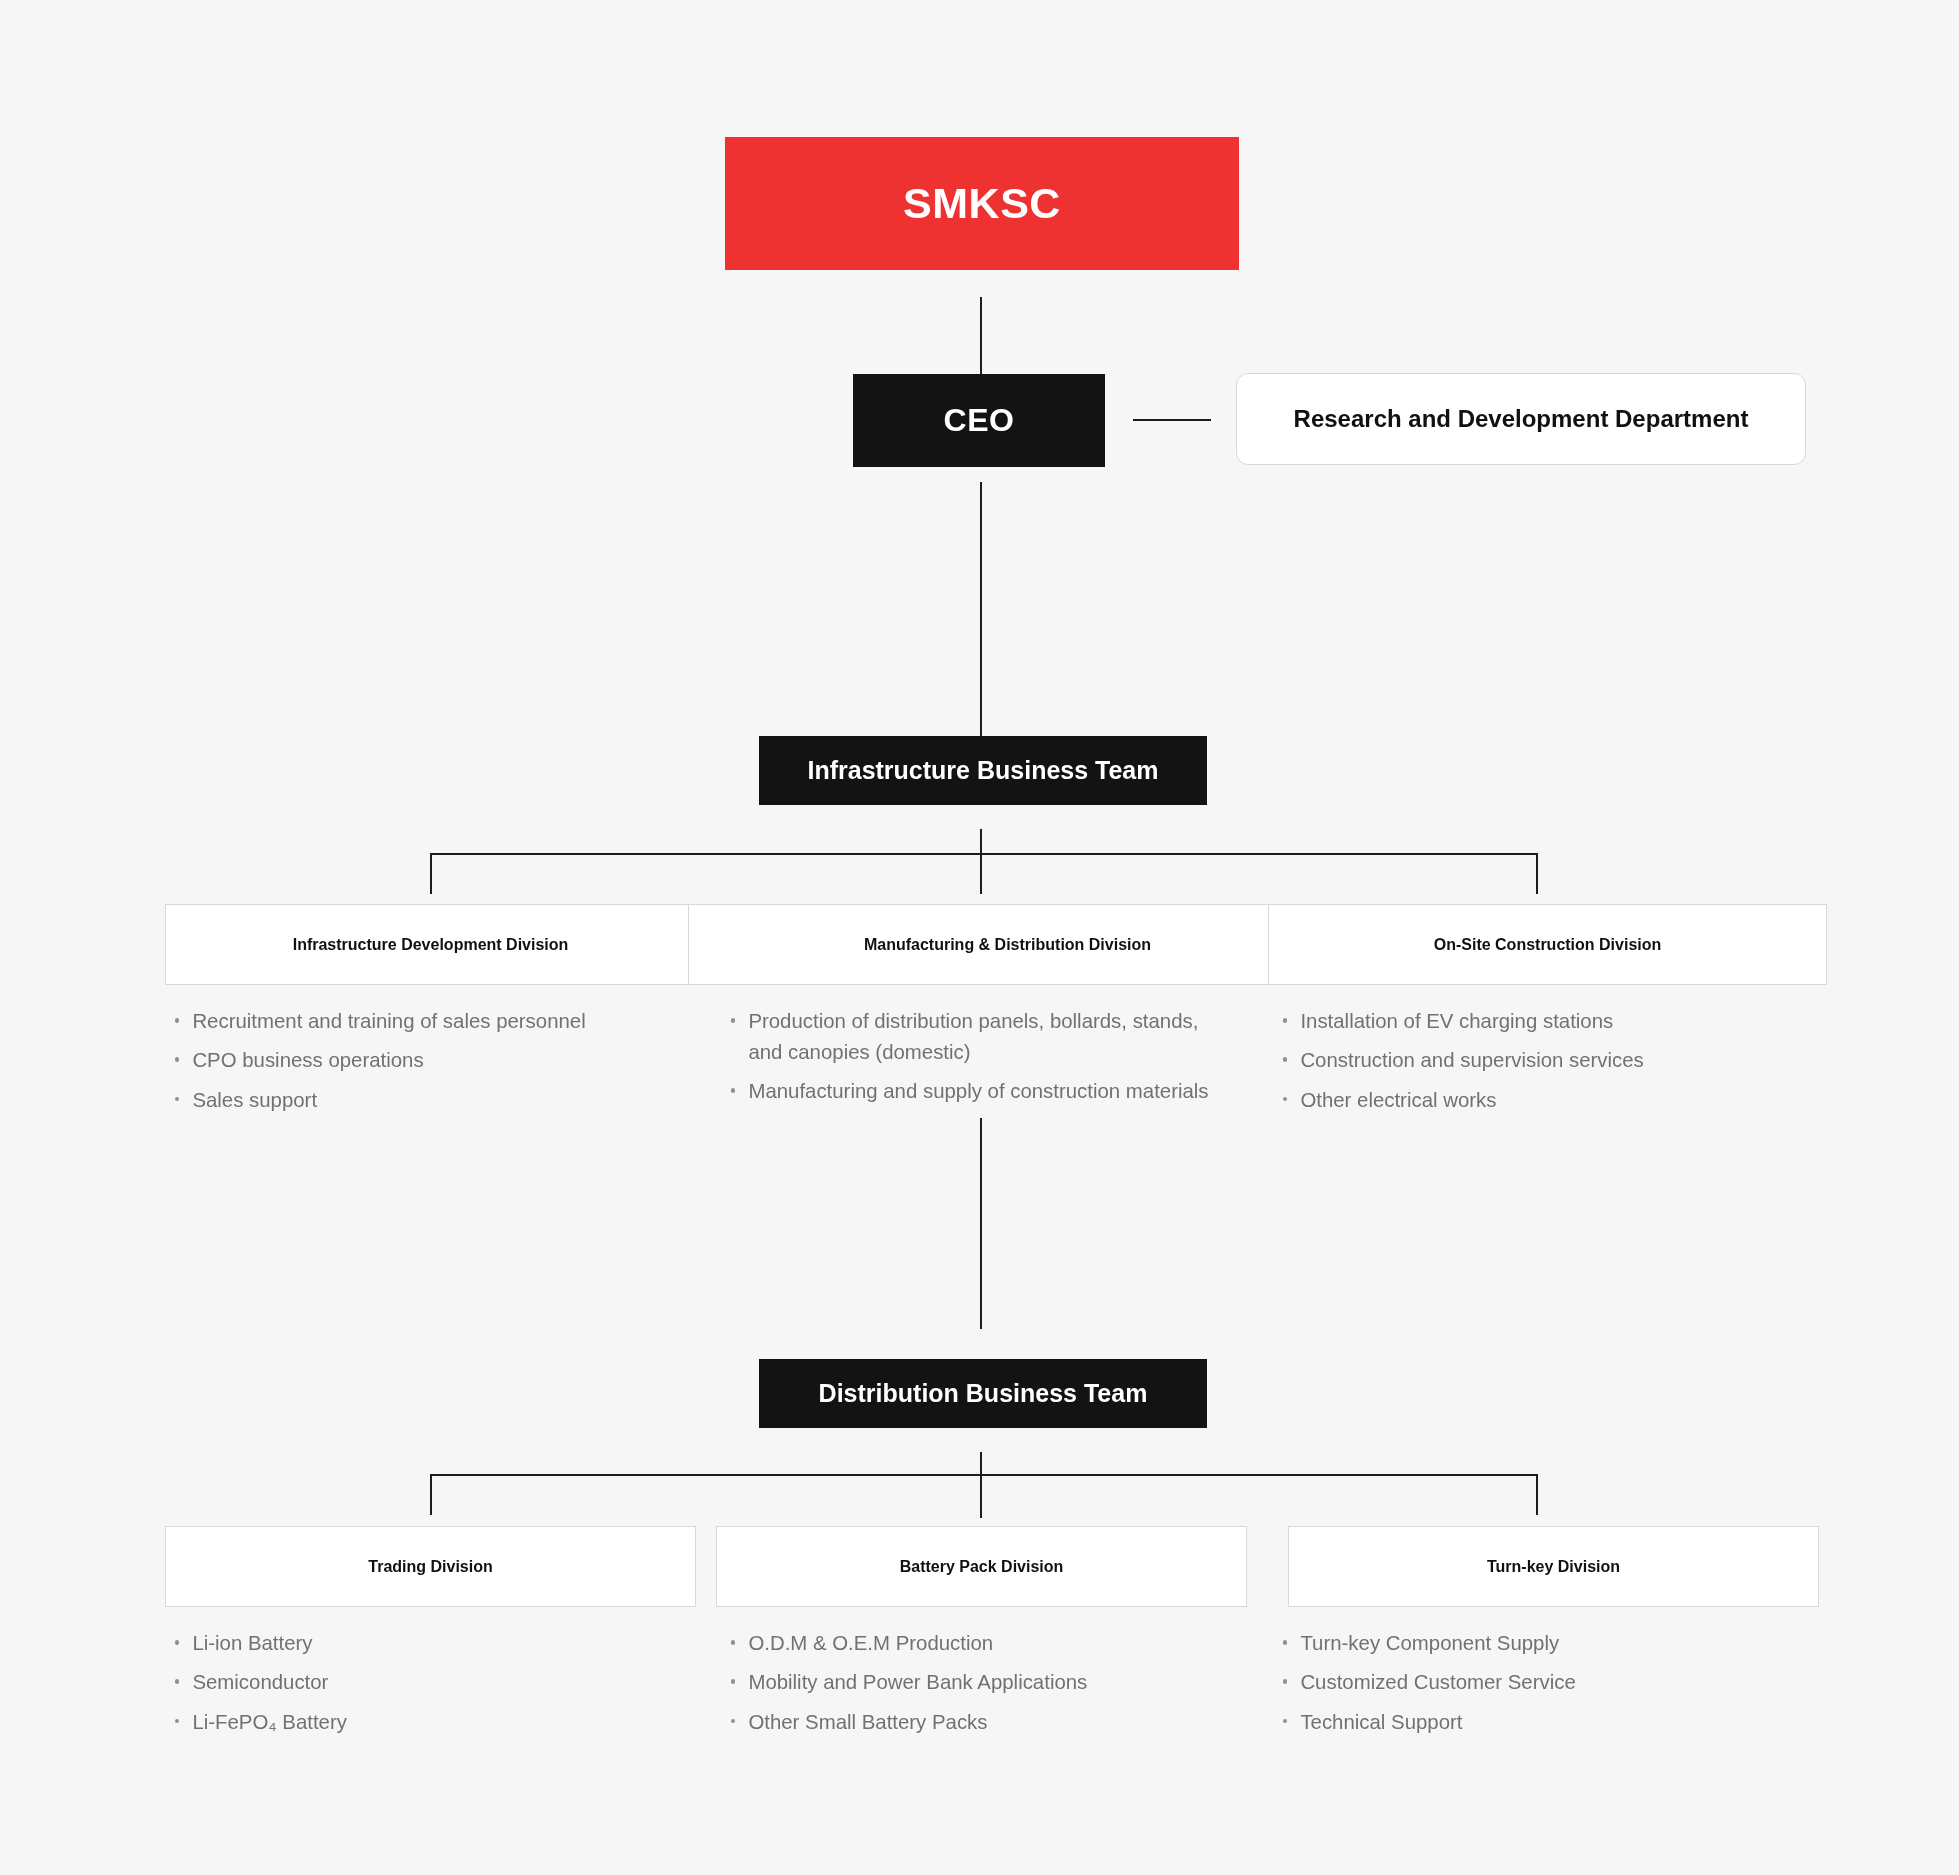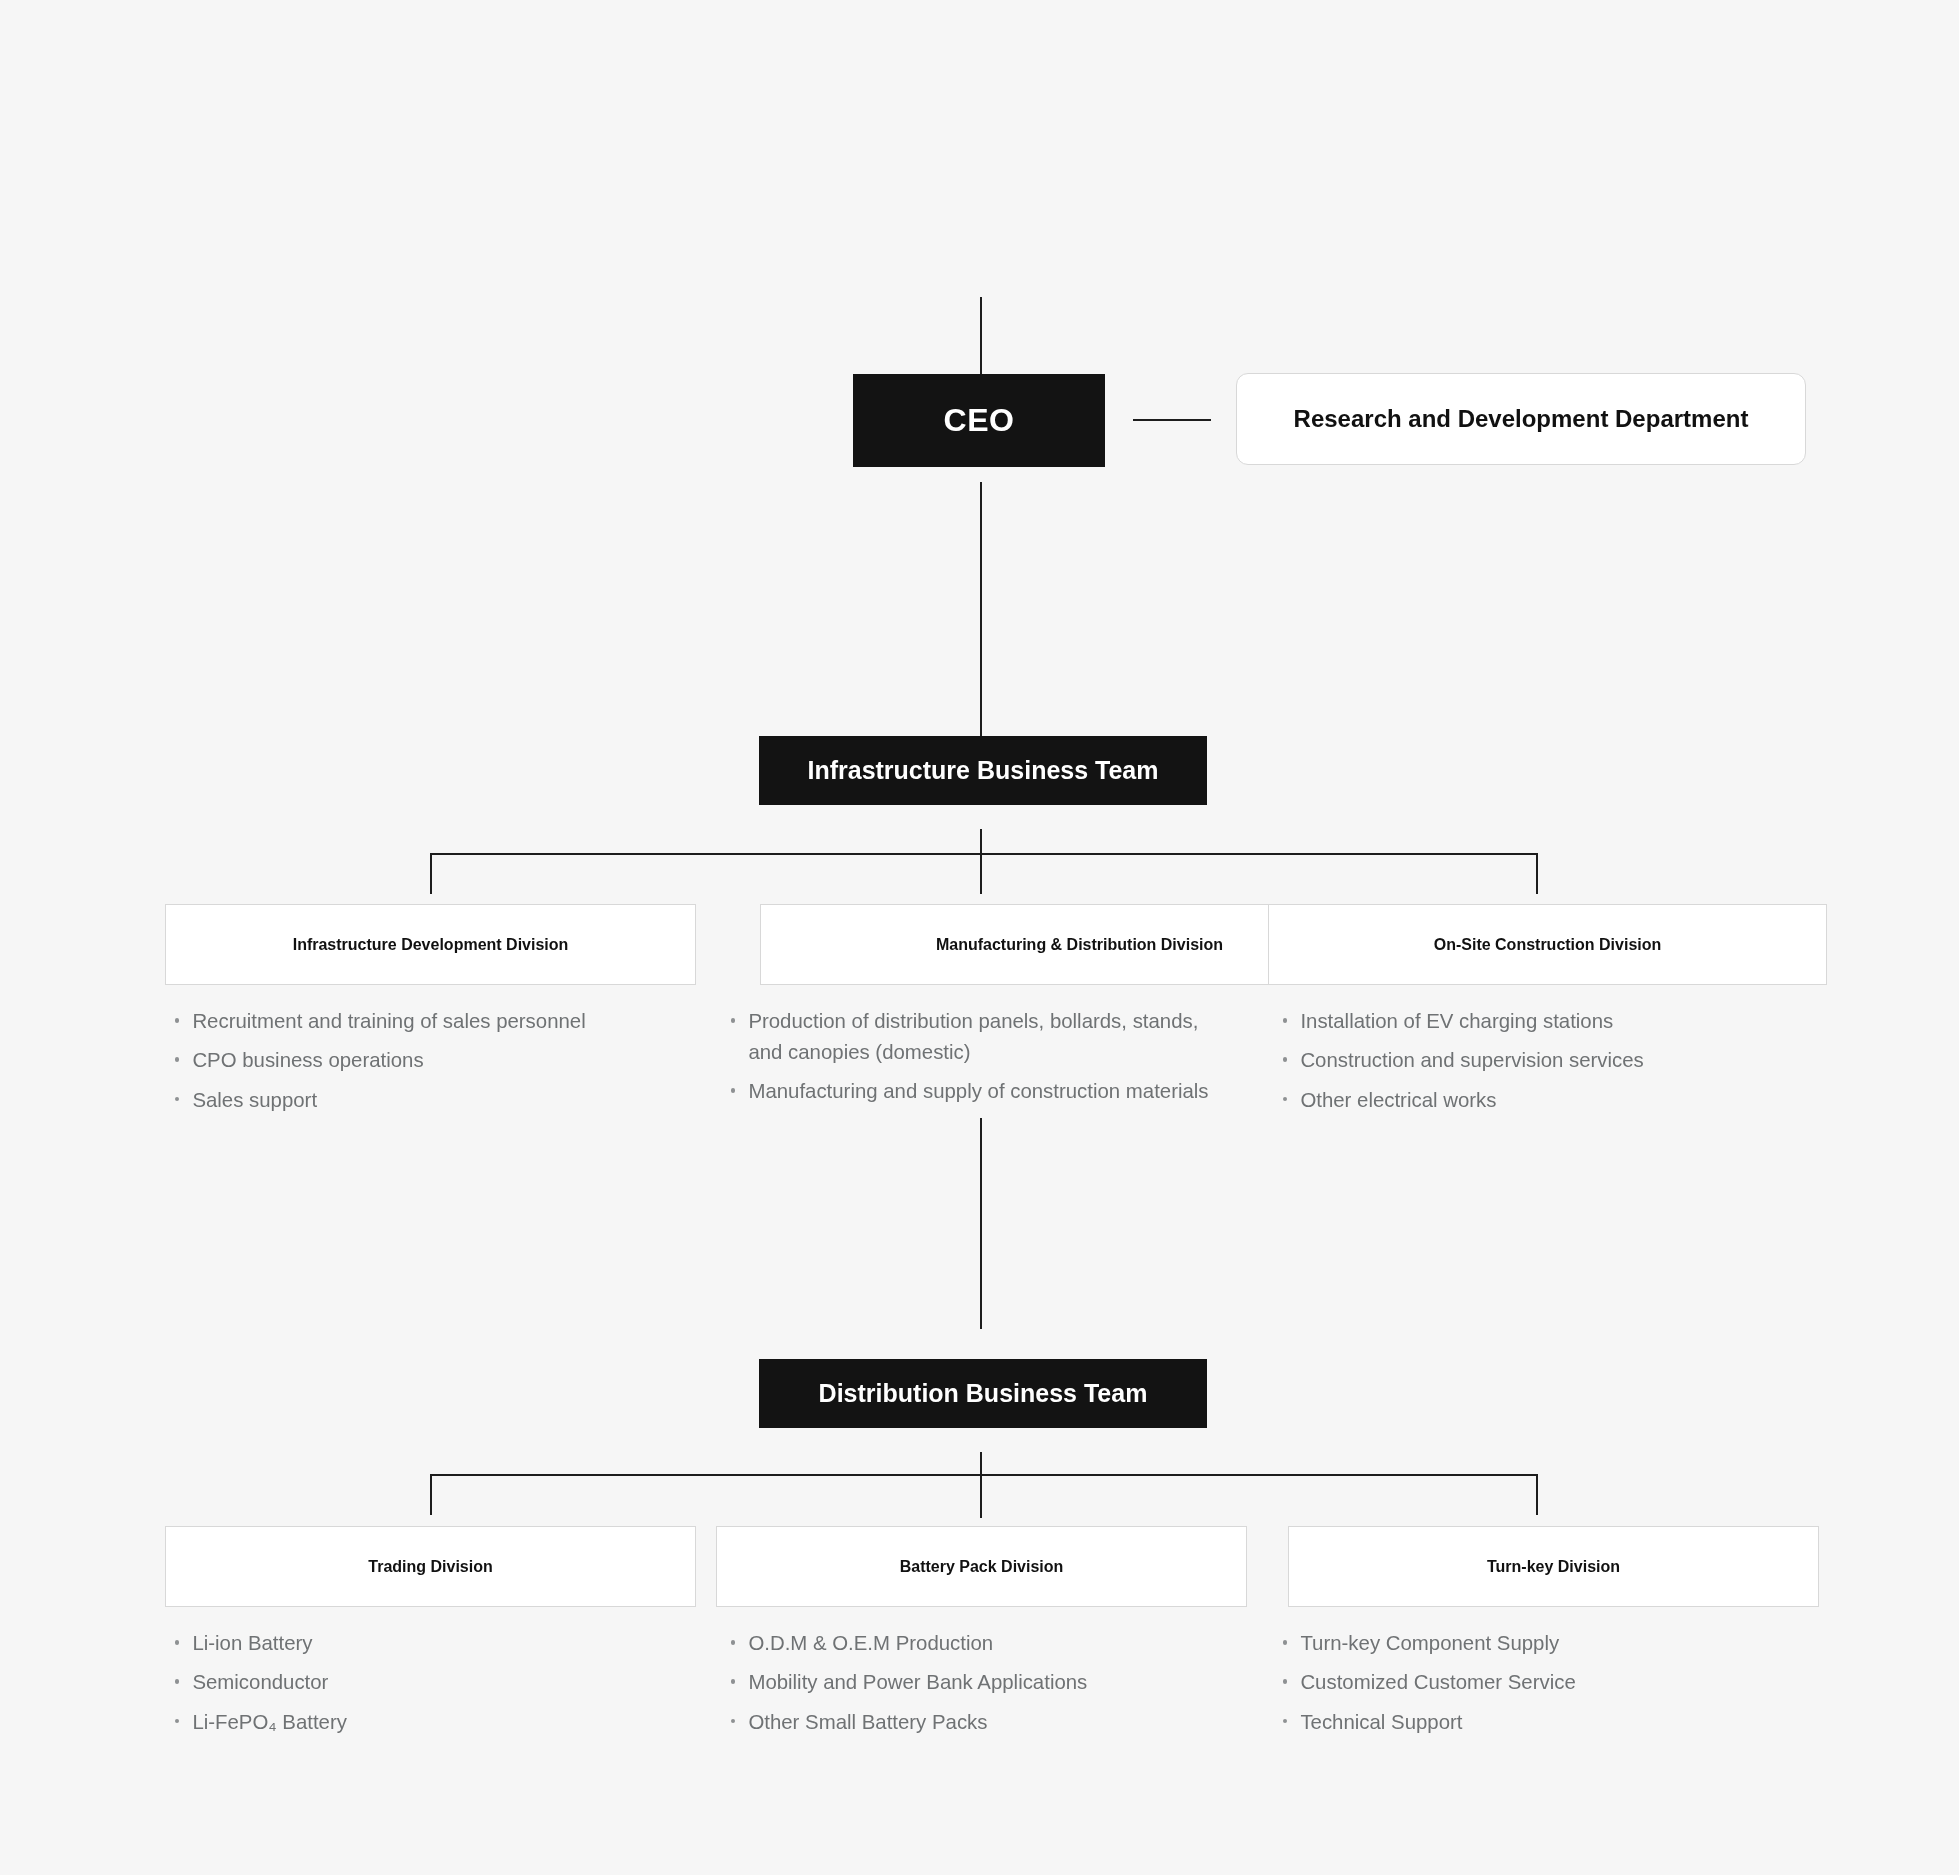--- a/index.html
+++ b/index.html
@@ -101,20 +101,23 @@
     background: #1d1d1d;
   }
   .line-v { width: 1.9px; }
   .line-h { height: 1.9px; }
 </style>
 </head>
 <body>
 
 <div id="org-chart">
 
+  <div class="node node-root" style="left:725px; top:137px; width:514px; height:133px;">
+    <span>SMKSC</span>
+  </div>
 
   <div class="line line-v" style="left:980px; top:297px; width:1.9px; height:77px;"></div>
 
   <div class="node node-dark node-ceo" style="left:853px; top:374px; width:252px; height:93px;">
     <span>CEO</span>
   </div>
 
   <div class="line line-h" style="left:1133px; top:419px; width:78px; height:1.9px;"></div>
 
   <div class="node node-white node-dept" style="left:1236px; top:373px; width:570px; height:92px;">
@@ -140,21 +143,21 @@
     <span>Infrastructure Development Division</span>
   </div>
   <div class="bullets" style="left:172px; top:1006px; width:519px;">
     <ul>
       <li>Recruitment and training of sales personnel</li>
       <li>CPO business operations</li>
       <li>Sales support</li>
     </ul>
   </div>
 
-  <div class="node node-white" style="left:760px; top:904px; width:627px; height:81px;padding-left:12px;">
+  <div class="node node-white" style="left:688px; top:904px; width:627px; height:81px;padding-left:12px;">
     <span>Manufacturing &amp; Distribution Division</span>
   </div>
   <div class="bullets" style="left:728px; top:1006px; width:538px;">
     <ul>
       <li>Production of distribution panels, bollards, stands,
 and canopies (domestic)</li>
       <li>Manufacturing and supply of construction materials</li>
     </ul>
   </div>
 

